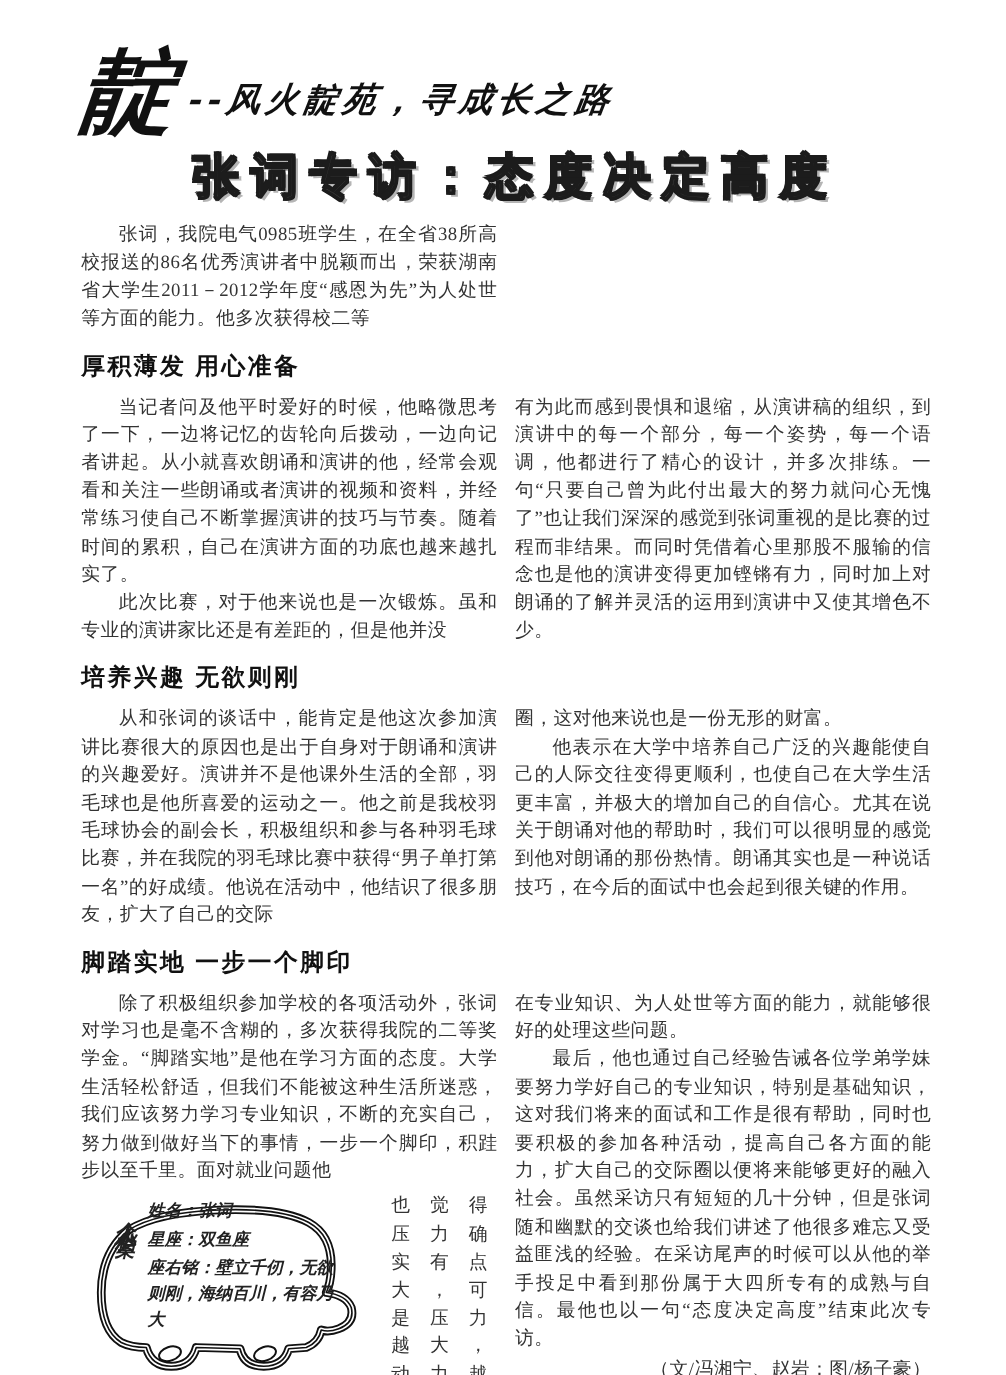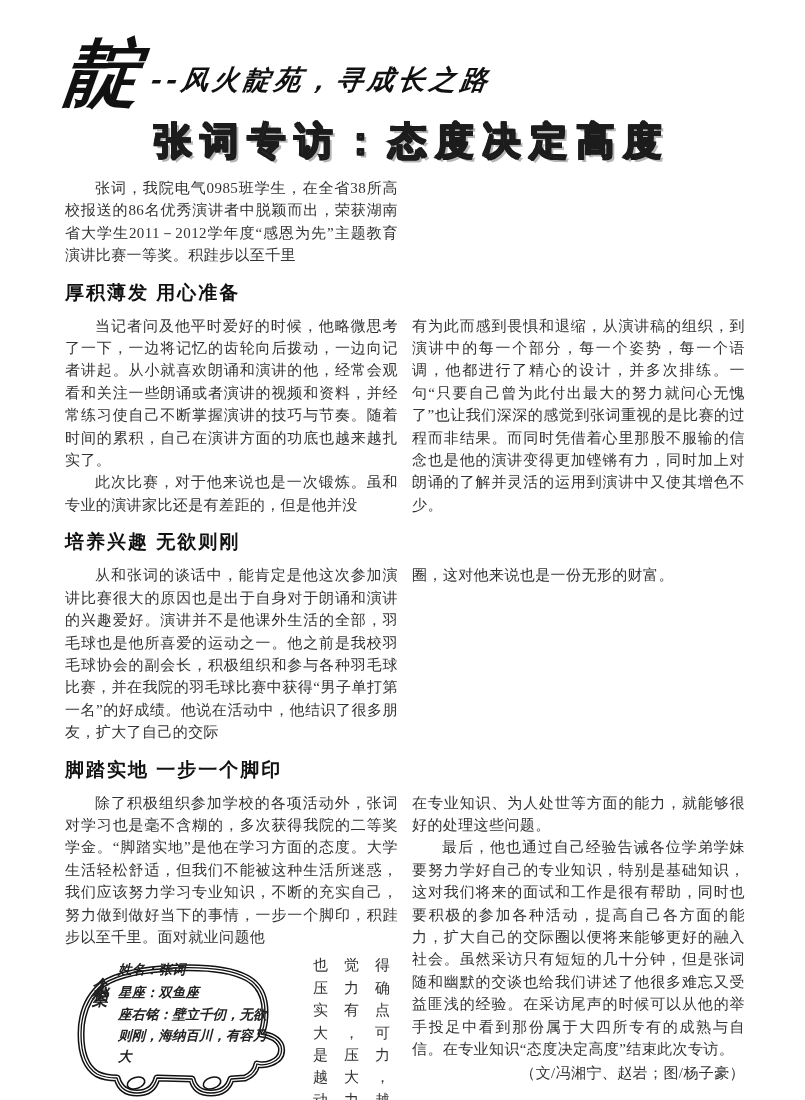--- a/index.html
+++ b/index.html
@@ -97,21 +97,21 @@
 
   <div class="masthead">
     <div class="masthead-char">靛</div>
     <div class="masthead-tagline">--风火靛苑，寻成长之路</div>
   </div>
 
   <h1 class="article-title">张词专访：态度决定高度</h1>
 
   <div class="cols intro">
     <div class="col">
-      <p class="body-text indent">张词，我院电气0985班学生，在全省38所高校报送的86名优秀演讲者中脱颖而出，荣获湖南省大学生2011－2012学年度“感恩为先”主题教育演讲比赛一等奖。积跬步以至千里</p>
+      <p class="body-text indent">张词，我院电气0985班学生，在全省38所高校报送的86名优秀演讲者中脱颖而出，荣获湖南省大学生2011－2012学年度“感恩为先”为人处世等方面的能力。他多次获得校二等</p>
     </div>
   </div>
 
   <h2 class="section-heading">厚积薄发 用心准备</h2>
   <div class="cols">
     <div class="col">
       <p class="body-text indent">当记者问及他平时爱好的时候，他略微思考了一下，一边将记忆的齿轮向后拨动，一边向记者讲起。从小就喜欢朗诵和演讲的他，经常会观看和关注一些朗诵或者演讲的视频和资料，并经常练习使自己不断掌握演讲的技巧与节奏。随着时间的累积，自己在演讲方面的功底也越来越扎实了。</p>
       <p class="body-text indent">此次比赛，对于他来说也是一次锻炼。虽和专业的演讲家比还是有差距的，但是他并没</p>
     </div>
     <div class="col">
@@ -119,20 +119,21 @@
     </div>
   </div>
 
   <h2 class="section-heading">培养兴趣 无欲则刚</h2>
   <div class="cols">
     <div class="col">
       <p class="body-text indent">从和张词的谈话中，能肯定是他这次参加演讲比赛很大的原因也是出于自身对于朗诵和演讲的兴趣爱好。演讲并不是他课外生活的全部，羽毛球也是他所喜爱的运动之一。他之前是我校羽毛球协会的副会长，积极组织和参与各种羽毛球比赛，并在我院的羽毛球比赛中获得“男子单打第一名”的好成绩。他说在活动中，他结识了很多朋友，扩大了自己的交际</p>
     </div>
     <div class="col">
       <p class="body-text">圈，这对他来说也是一份无形的财富。</p>
+      <p class="body-text indent">他表示在大学中培养自己广泛的兴趣能使自己的人际交往变得更顺利，也使自己在大学生活更丰富，并极大的增加自己的自信心。尤其在说关于朗诵对他的帮助时，我们可以很明显的感觉到他对朗诵的那份热情。朗诵其实也是一种说话技巧，在今后的面试中也会起到很关键的作用。</p>
     </div>
   </div>
 
   <h2 class="section-heading">脚踏实地 一步一个脚印</h2>
   <div class="cols">
     <div class="col">
       <p class="body-text indent">除了积极组织参加学校的各项活动外，张词对学习也是毫不含糊的，多次获得我院的二等奖学金。“脚踏实地”是他在学习方面的态度。大学生活轻松舒适，但我们不能被这种生活所迷惑，我们应该努力学习专业知识，不断的充实自己，努力做到做好当下的事情，一步一个脚印，积跬步以至千里。面对就业问题他</p>
       <div class="bus-row">
         <div class="bus-figure">
           <svg width="232" height="158" viewBox="0 0 232 158">
@@ -152,18 +153,18 @@
               <div class="bus-line bus-line-motto handwriting">座右铭：壁立千仞，无欲则刚，海纳百川，有容乃大</div>
             </div>
           </div>
         </div>
         <div class="wrap-text">也觉得压力确实有点大，可是压力越大，动力越大，只要做好准备，不断提升自己</div>
       </div>
 
     </div>
     <div class="col">
       <p class="body-text">在专业知识、为人处世等方面的能力，就能够很好的处理这些问题。</p>
-      <p class="body-text indent">最后，他也通过自己经验告诫各位学弟学妹要努力学好自己的专业知识，特别是基础知识，这对我们将来的面试和工作是很有帮助，同时也要积极的参加各种活动，提高自己各方面的能力，扩大自己的交际圈以便将来能够更好的融入社会。虽然采访只有短短的几十分钟，但是张词随和幽默的交谈也给我们讲述了他很多难忘又受益匪浅的经验。在采访尾声的时候可以从他的举手投足中看到那份属于大四所专有的成熟与自信。在专业知识“态度决定高度”结束此次专访。</p>
+      <p class="body-text indent">最后，他也通过自己经验告诫各位学弟学妹要努力学好自己的专业知识，特别是基础知识，这对我们将来的面试和工作是很有帮助，同时也要积极的参加各种活动，提高自己各方面的能力，扩大自己的交际圈以便将来能够更好的融入社会。虽然采访只有短短的几十分钟，但是张词随和幽默的交谈也给我们讲述了他很多难忘又受益匪浅的经验。在采访尾声的时候可以从他的举手投足中看到那份属于大四所专有的成熟与自信。最他也以一句“态度决定高度”结束此次专访。</p>
       <p class="byline body-text">（文/冯湘宁、赵岩；图/杨子豪）</p>
     </div>
   </div>
 
 </div>
 
 </body></html>

